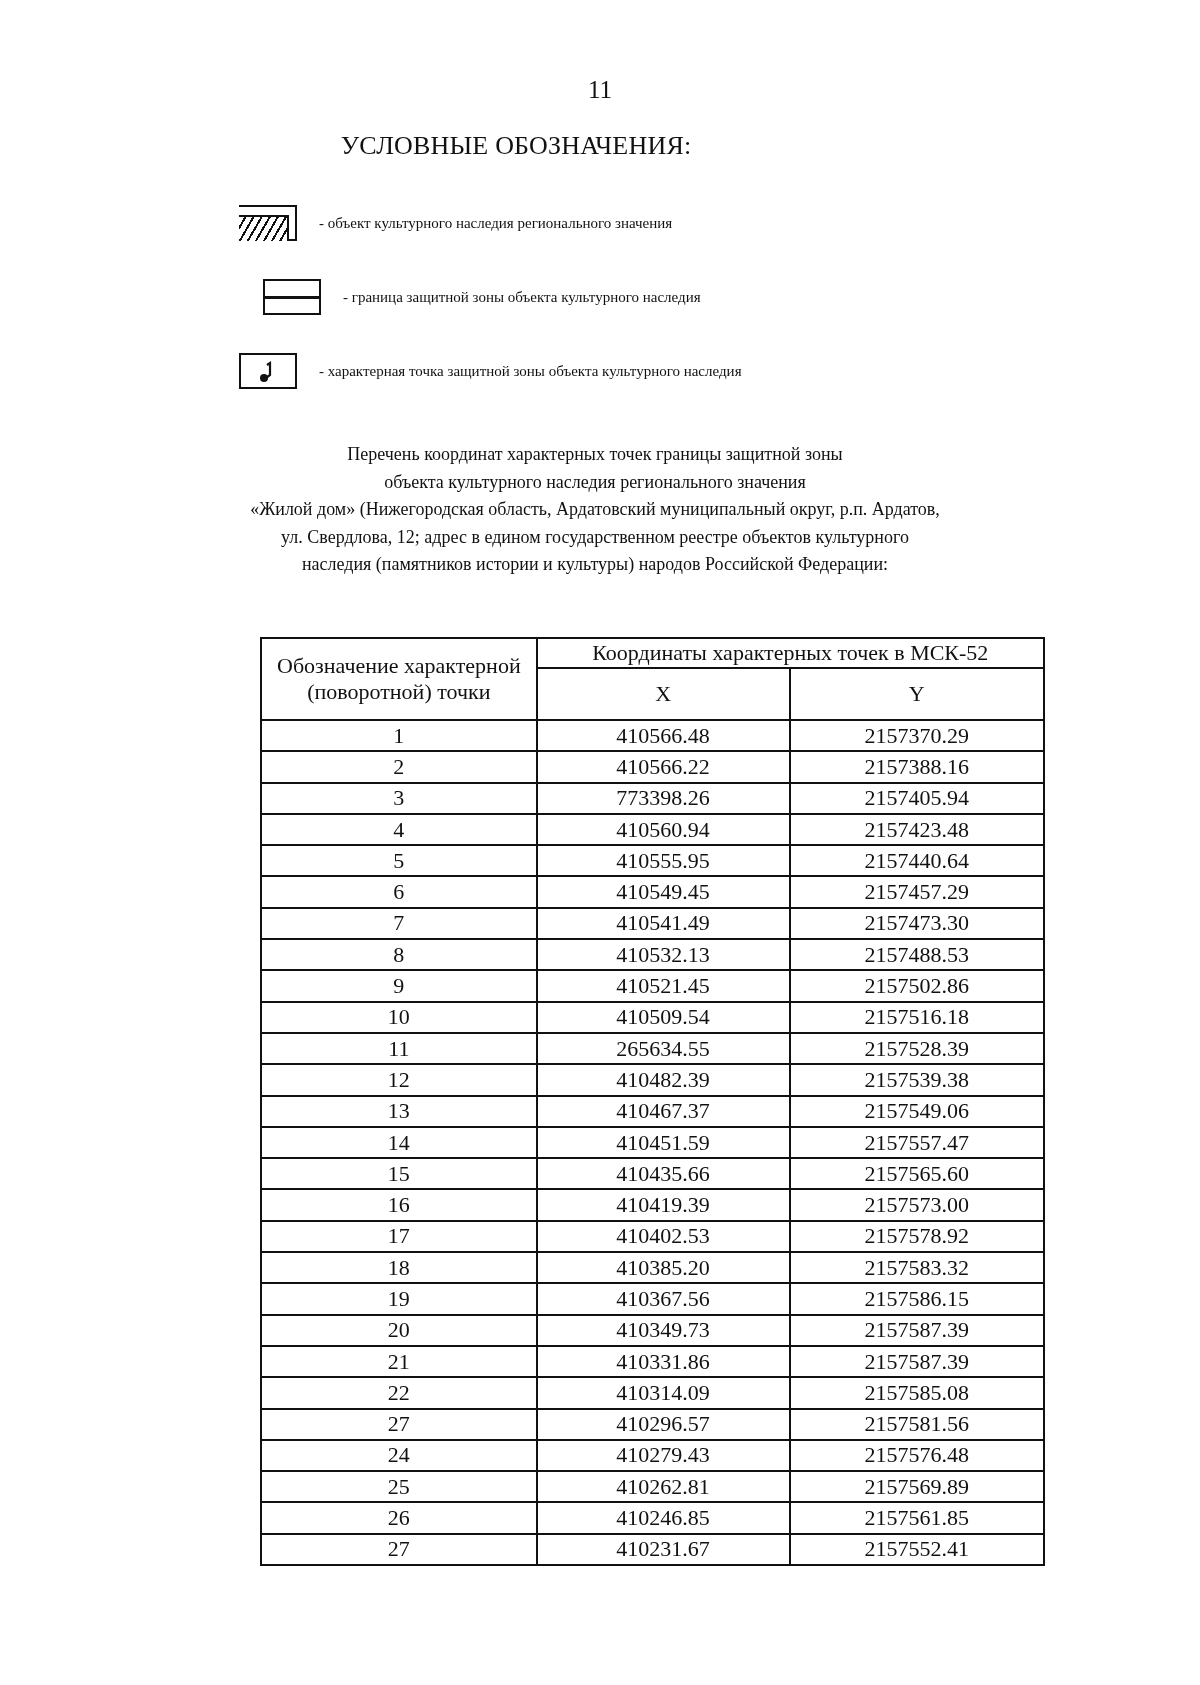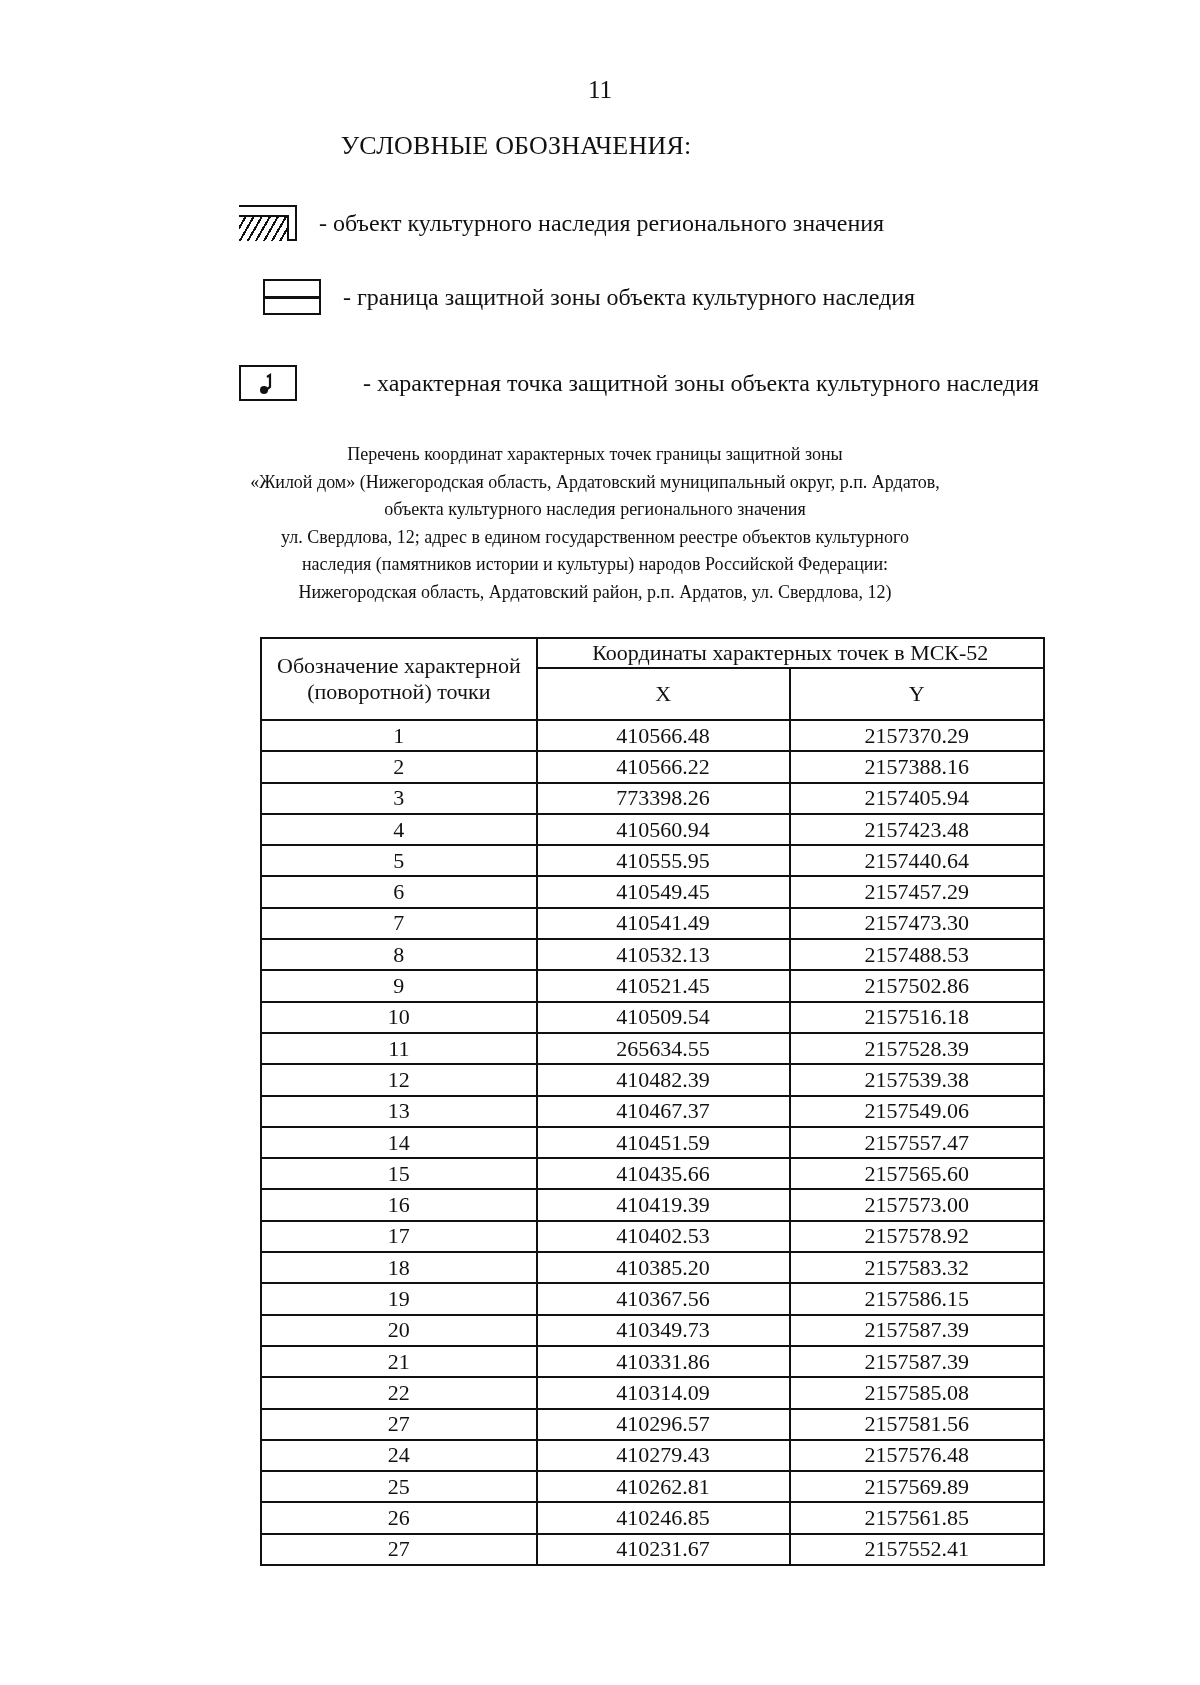--- a/index.html
+++ b/index.html
@@ -12,21 +12,21 @@
       font-size: 25px;
     }
     .legend-title {
       position: absolute; top: 131px; left: 0; width: 1032px; text-align: center;
       font-size: 26px; letter-spacing: 0.2px;
     }
     .legend-item {
       position: absolute; left: 239px; height: 40px; display: flex; align-items: center;
     }
     .legend-item .sym { width: 58px; height: 36px; position: relative; box-sizing: border-box; }
-    .legend-item .txt { margin-left: 22px; font-size: 24px; white-space: nowrap; }
+    .legend-item .txt { margin-left: 22px; font-size: 15px; white-space: nowrap; }
     .sym-hatch {
       border: 2px solid #111; border-left: none;
     }
     .sym-hatch .inner {
       position: absolute; left: 0; top: 8px; width: 50px; height: 26px; border-top: 2px solid #111; border-right: 2px solid #111; box-sizing: border-box;
       background: repeating-linear-gradient(-60deg, #fff 0px, #fff 5px, #111 5px, #111 7px);
     }
     .sym-line { border: 2px solid #111; }
     .sym-line .mid { position: absolute; left: 0; right: 0; top: 15px; height: 3px; background: #111; }
     .sym-point { border: 2px solid #111; display: flex; align-items: center; justify-content: center; }
@@ -60,37 +60,36 @@
   <span class="txt">- объект культурного наследия регионального значения</span>
 </div>
 
 <div class="legend-item" style="top:277px;margin-left:24px;">
   <div class="sym sym-line">
       <div class="mid"></div>
     </div>
   <span class="txt">- граница защитной зоны объекта культурного наследия</span>
 </div>
 
-<div class="legend-item" style="top:363px;gap:44px;">
+<div class="legend-item" style="top:351px;">
   <div class="sym sym-point">
     <svg width="24" height="28" viewBox="0 0 24 28">
       <circle cx="8" cy="21" r="4" fill="#111"></circle>
       <path d="M10 21 L14 18 L14 6 L11 8" stroke="#111" stroke-width="2.2" fill="none"></path>
     </svg>
   </div>
   <span class="txt">- характерная точка защитной зоны объекта культурного наследия</span>
 </div>
 
 <div class="caption">
   <div>Перечень координат характерных точек границы защитной зоны</div>
+  <div>объекта культурного наследия регионального значения</div>
   <div style="white-space:nowrap;margin-left:-25px;margin-right:-25px;">«Жилой дом» (Нижегородская область, Ардатовский муниципальный округ, р.п. Ардатов,</div>
-  <div>объекта культурного наследия регионального значения</div>
   <div>ул. Свердлова, 12; адрес в едином государственном реестре объектов культурного</div>
   <div>наследия (памятников истории и культуры) народов Российской Федерации:</div>
-  <div>Нижегородская область, Ардатовский район, р.п. Ардатов, ул. Свердлова, 12)</div>
 </div>
 
 <table class="coords">
   <thead>
     <tr>
       <th class="col1" rowspan="2" style="padding:0 10px;margin-left:36px;">Обозначение характерной (поворотной) точки</th>
       <th colspan="2" style="height:28px;">Координаты характерных точек в МСК-52</th>
     </tr>
     <tr>
       <th class="col2" style="height:50px;">X</th>

